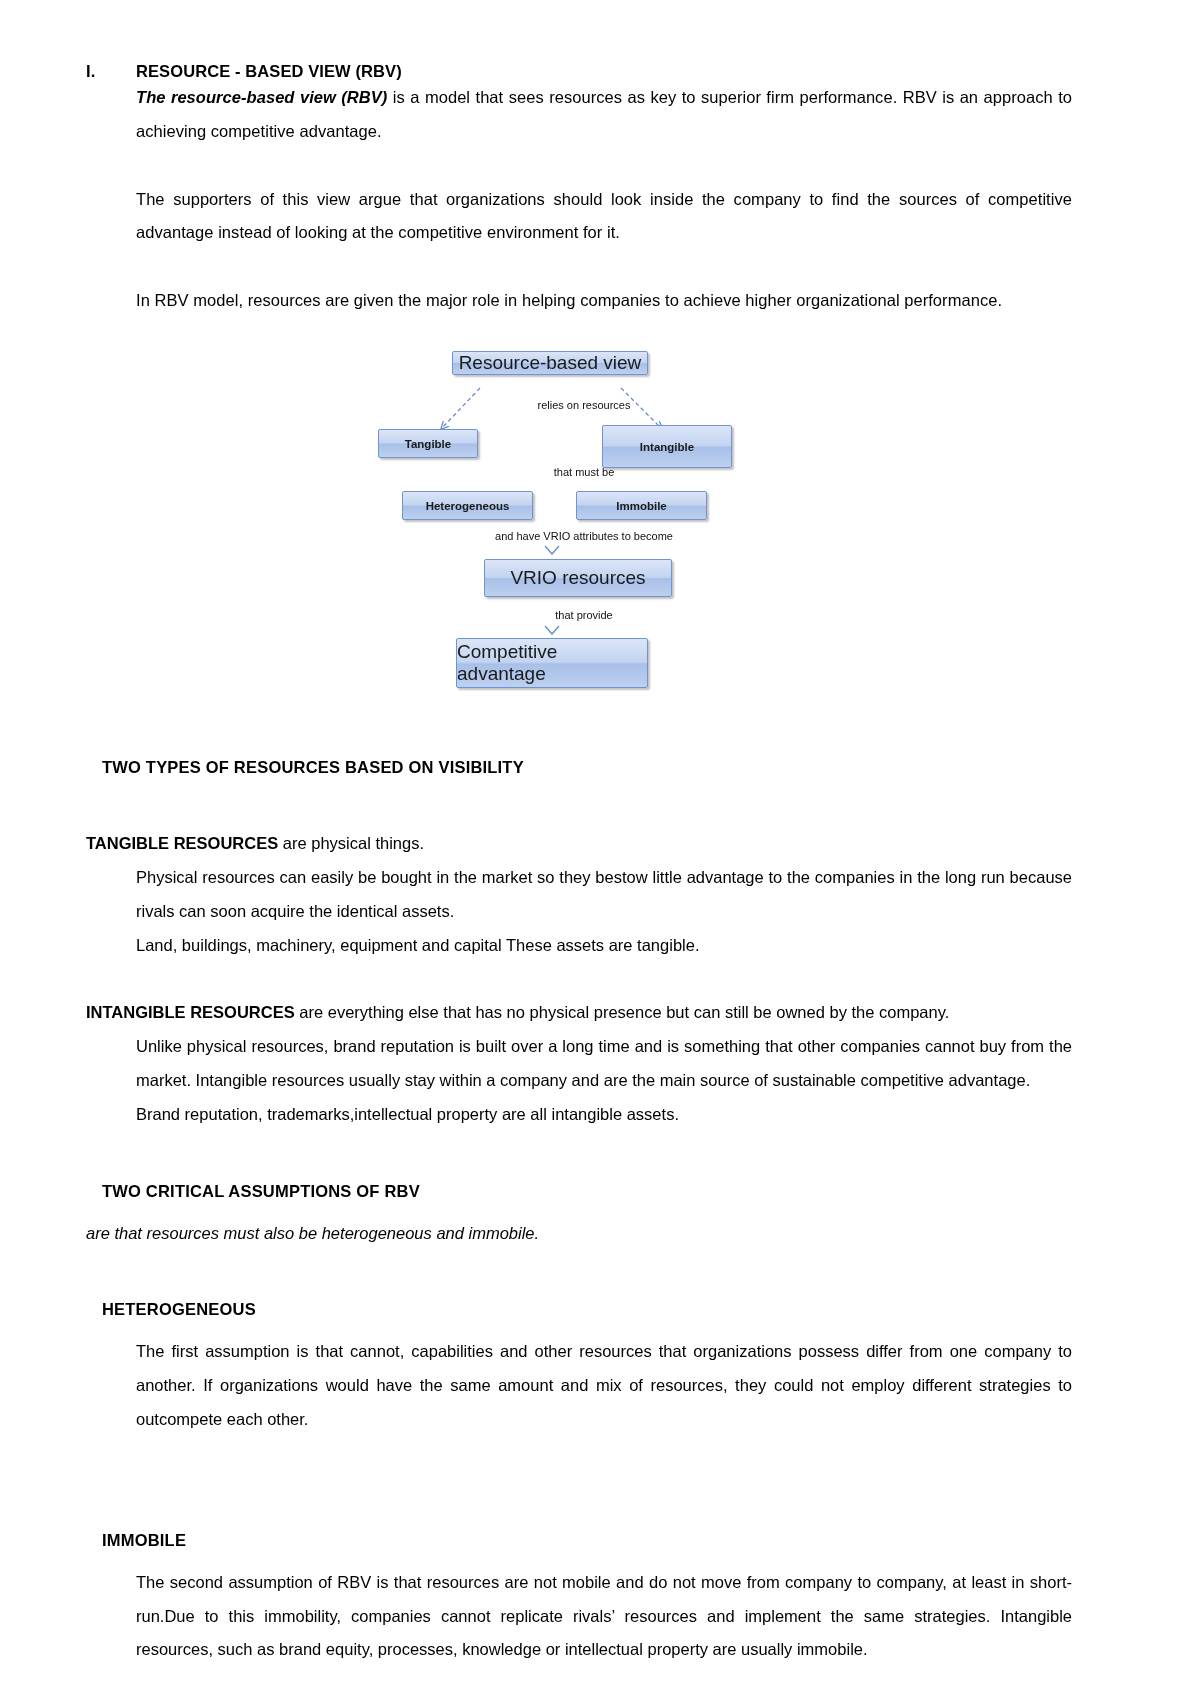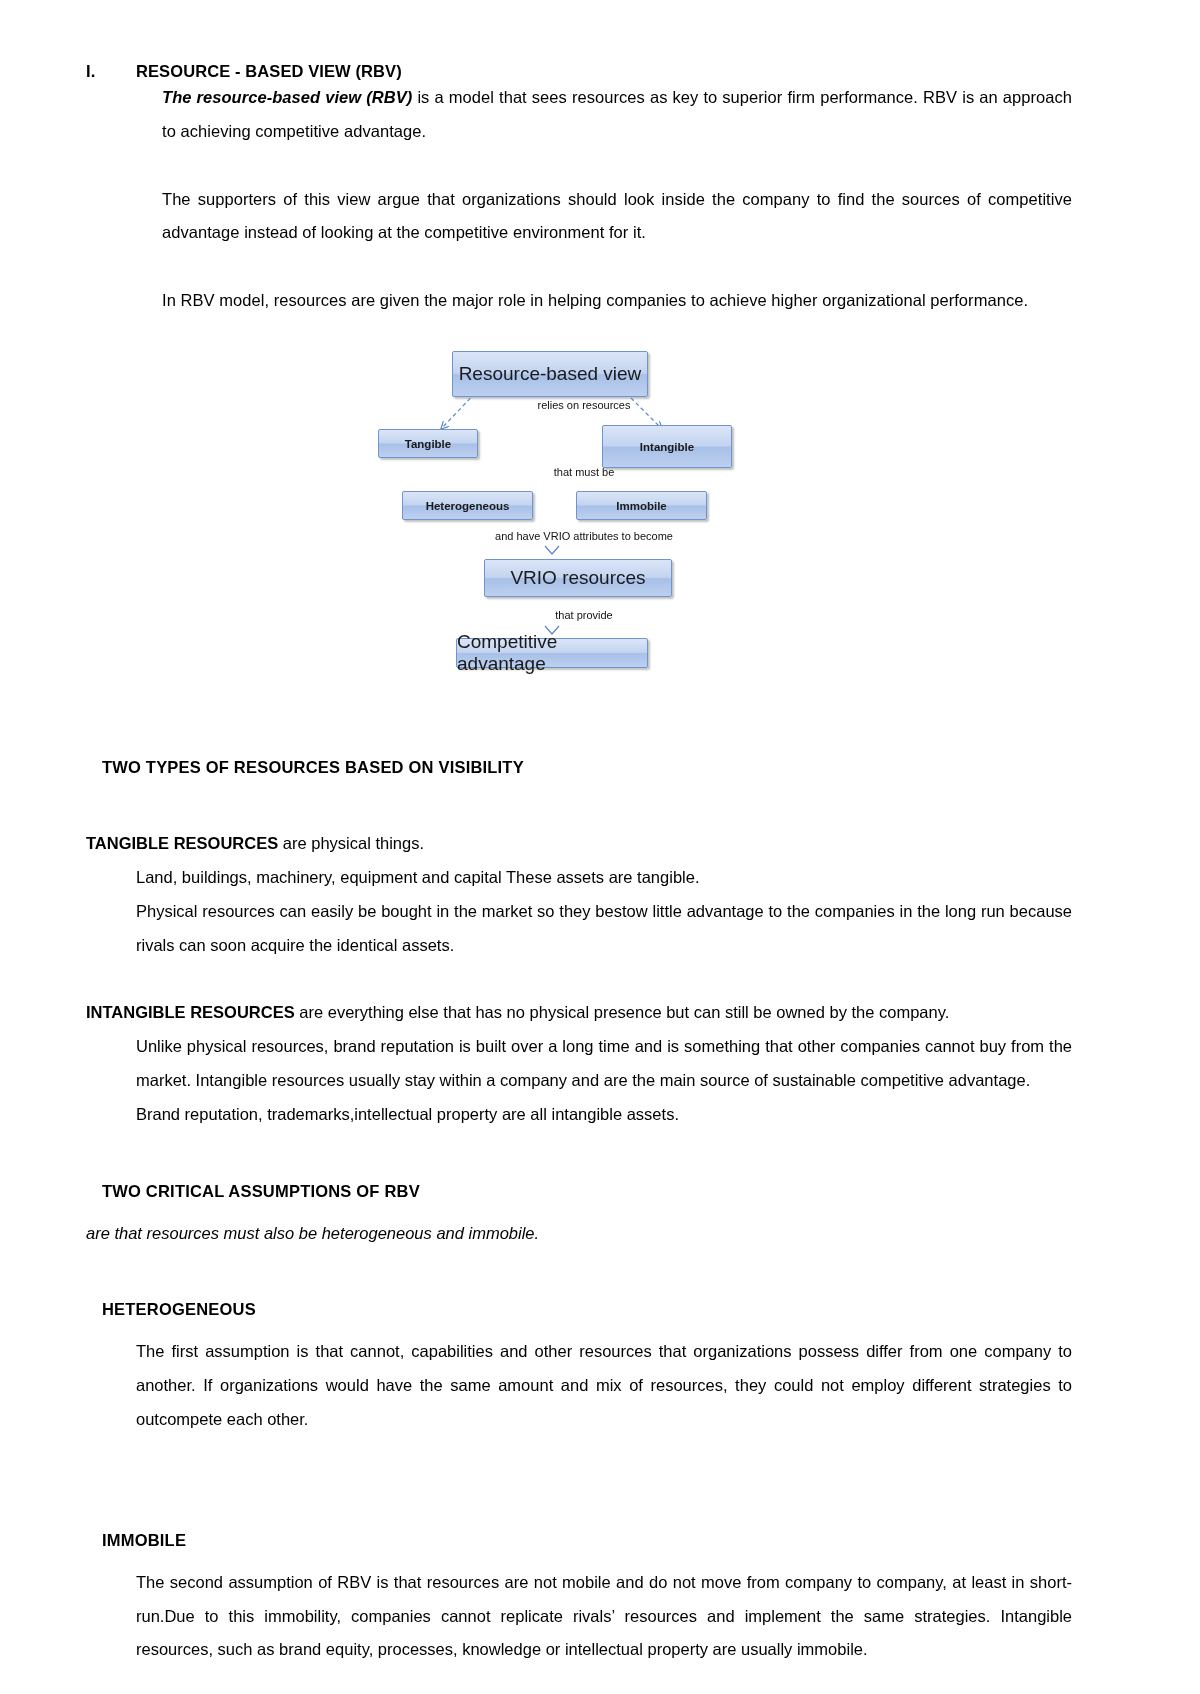--- a/index.html
+++ b/index.html
@@ -35,21 +35,21 @@
     letter-spacing: 0.1px;
   }
   .heading-num {
     width: 50px;
     flex: 0 0 50px;
   }
   .heading-text {
     flex: 1;
   }
   .body-block {
-    margin-left: 76px;
+    margin-left: 50px;
     font-size: 16.5px;
     line-height: 2.05;
     text-align: justify;
     letter-spacing: 0.05px;
   }
   .body-block.nojust { text-align: left; }
   .bi { font-weight: bold; font-style: italic; }
   .b  { font-weight: bold; }
   .i  { font-style: italic; }
 
@@ -161,21 +161,21 @@
 
           <line x1="480" y1="48" x2="442" y2="88" stroke="#5b86c7" stroke-width="1.2" stroke-dasharray="4,3" marker-end="url(#ah)"></line>
 
           <line x1="621" y1="48" x2="661" y2="88" stroke="#5b86c7" stroke-width="1.2" stroke-dasharray="4,3" marker-end="url(#ah)"></line>
 
           <path d="M545,206 L552,214 L559,206" fill="none" stroke="#5b86c7" stroke-width="1.2"></path>
 
           <path d="M545,286 L552,294 L559,286" fill="none" stroke="#5b86c7" stroke-width="1.2"></path>
         </svg>
 
-        <div class="node big" style="left:452px; top:11px; width:196px; height:46px;">
+        <div class="node big" style="left:452px; top:11px; width:196px; height:24px;">
           <span>Resource-based view</span>
         </div>
 
         <div class="edge-label mid" style="left:552px; top:59px;">
           <span>relies on resources</span>
         </div>
 
         <div class="node small" style="left:378px; top:89px; width:100px; height:29px;">
           <span>Tangible</span>
         </div>
@@ -199,35 +199,35 @@
         </div>
 
         <div class="node big" style="left:458px; top:219px; width:188px; height:38px;margin-left:26px;">
           <span>VRIO resources</span>
         </div>
 
         <div class="edge-label mid" style="left:552px; top:269px;">
           <span>that provide</span>
         </div>
 
-        <div class="node big" style="left:456px; top:298px; width:192px; height:30px;">
+        <div class="node big" style="left:456px; top:298px; width:192px; height:50px;">
           <span>Competitive advantage</span>
         </div>
       </div>
     </div>
 
     <div class="gap-l"></div>
 
     <div class="section-head">TWO TYPES OF RESOURCES BASED ON VISIBILITY</div>
 
     <div class="gap-m"></div>
 
     <div class="flush"><span class="b">TANGIBLE RESOURCES</span><span> are physical things.</span></div>
+    <div class="indent">Physical resources can easily be bought in the market so they bestow little advantage to the companies in the long run because rivals can soon acquire the identical assets.</div>
     <div class="indent nojust">Land, buildings, machinery, equipment and capital These assets are tangible.</div>
-    <div class="indent">Physical resources can easily be bought in the market so they bestow little advantage to the companies in the long run because rivals can soon acquire the identical assets.</div>
 
     <div class="gap-m"></div>
 
     <div class="flush"><span class="b">INTANGIBLE RESOURCES</span><span> are everything else that has no physical presence but can still be owned by the company.</span></div>
     <div class="indent">Unlike physical resources, brand reputation is built over a long time and is something that other companies cannot buy from the market. Intangible resources usually stay within a company and are the main source of sustainable competitive advantage.</div>
     <div class="indent nojust">Brand reputation, trademarks,intellectual property are all intangible assets.</div>
 
     <div class="gap-m"></div>
 
     <div class="section-head">TWO CRITICAL ASSUMPTIONS OF RBV</div>

